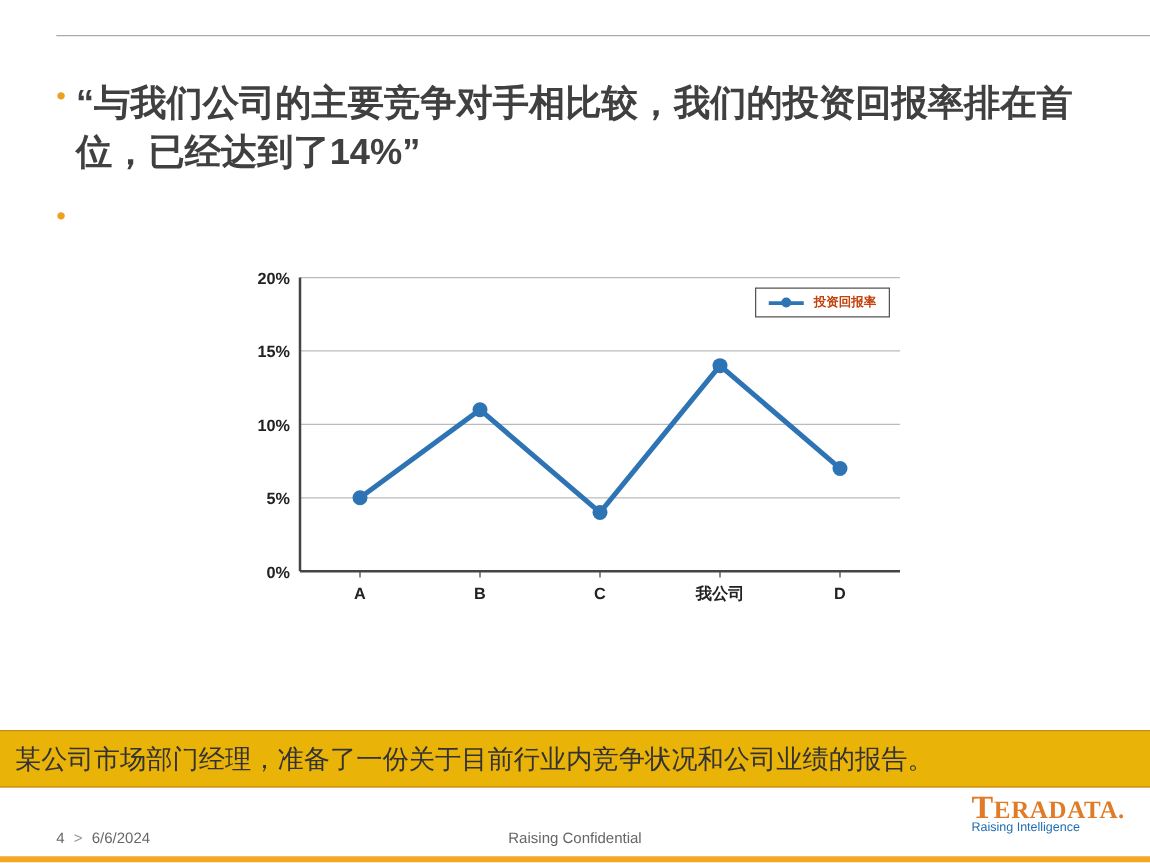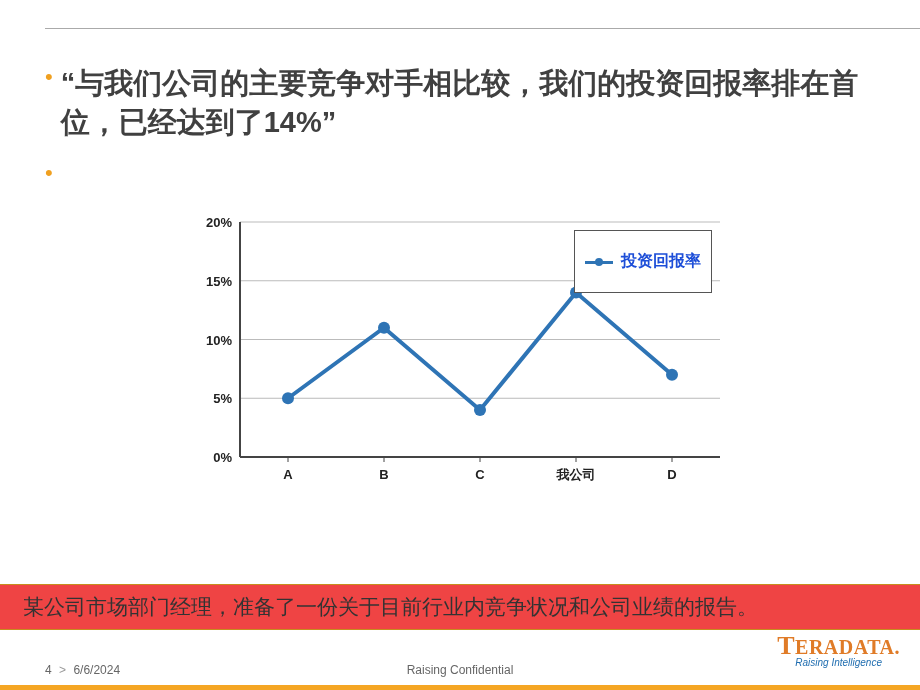--- a/index.html
+++ b/index.html
@@ -54,27 +54,27 @@
     width: 560px;
     height: 290px;
     position: relative;
   }
   .legend-box {
     position: absolute;
     top: 28px;
     right: 28px;
     background: #fff;
     border: 1px solid #555;
-    padding: 20px 10px;
+    padding: 4px 10px;
     display: flex;
     align-items: center;
     gap: 8px;
-    font-size: 16px;
+    font-size: 10px;
     font-weight: bold;
-    color: #1d4ed8;
+    color: #c2410c;
   }
   .legend-swatch {
     display: inline-flex;
     align-items: center;
     width: 28px;
     height: 14px;
     position: relative;
   }
   .legend-swatch::before {
     content: "";
@@ -94,24 +94,24 @@
     height: 8px;
     background: #2e74b5;
     border-radius: 50%;
     transform: translate(-50%, -50%);
   }
   .caption-bar {
     position: absolute;
     left: 0;
     right: 0;
     bottom: 60px;
-    background: #ef4444;
+    background: #eab308;
     color: #333;
     font-size: 21px;
-    padding: 8px 23px;
+    padding: 8px 12px;
     text-align: left;
     border-top: 1px solid #c78d1e;
     border-bottom: 1px solid #c78d1e;
   }
   .footer {
     position: absolute;
     left: 0;
     right: 0;
     bottom: 6px;
     height: 28px;
@@ -147,22 +147,21 @@
     color: #e07b27;
     font-weight: bold;
     font-size: 20px;
     letter-spacing: 0.5px;
     line-height: 1;
   }
   .logo-main .first { font-size: 26px; }
   .logo-sub {
     color: #1f6db0;
     font-size: 10px;
-    font-style: italic;
-    text-align: center;
+    text-align: left;
     margin-top: -2px;
   }
   svg text { font-family: Arial, sans-serif; }
 </style>
 </head>
 <body>
 
 <div class="title-area">
   <div class="title-rule"></div>
 </div>

